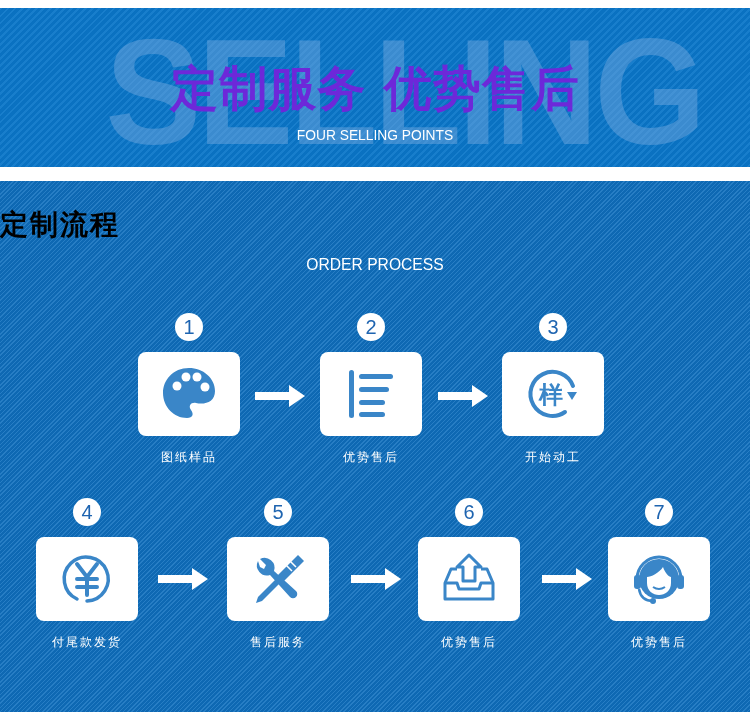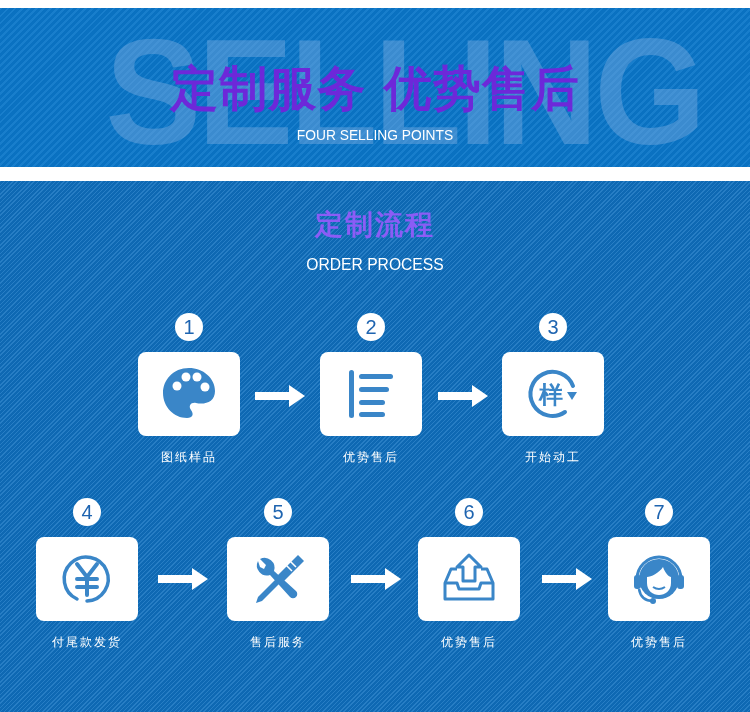--- a/index.html
+++ b/index.html
@@ -32,22 +32,22 @@
 
   .gap { position: absolute; left: 0; top: 167px; width: 750px; height: 14px; background: #ffffff; }
 
   .process { position: absolute; left: 0; top: 181px; width: 750px; height: 531px; }
   .process .bg { position: absolute; inset: 0; background-color: #0f6fbe;
     background-image: repeating-linear-gradient(135deg,
       rgba(255,255,255,0.10) 0px, rgba(255,255,255,0.10) 1px,
       rgba(0,0,0,0.06) 1px, rgba(0,0,0,0.06) 3px); }
 
   .section-title {
-    position: absolute; left: 0; top: 26px; width: 750px; text-align: center;
-    font-size: 28px; font-weight: 700; color: #8b5cf6; line-height: 36px; letter-spacing: 2px;
+    position: absolute; left: 0; top: 26px; width: 750px; 
+    font-size: 28px; font-weight: 700; color: #000000; line-height: 36px; letter-spacing: 2px;
   }
   .section-sub {
     position: absolute; left: 0; top: 74px; width: 750px; text-align: center;
     font-family: "Liberation Sans", sans-serif; font-size: 17px; color: #ffffff;
     transform: scaleX(0.92);
   }
 
   .step { position: absolute; width: 102px; }
   .step .num {
     position: absolute; left: 37px; top: 0; width: 28px; height: 28px; border-radius: 50%;

